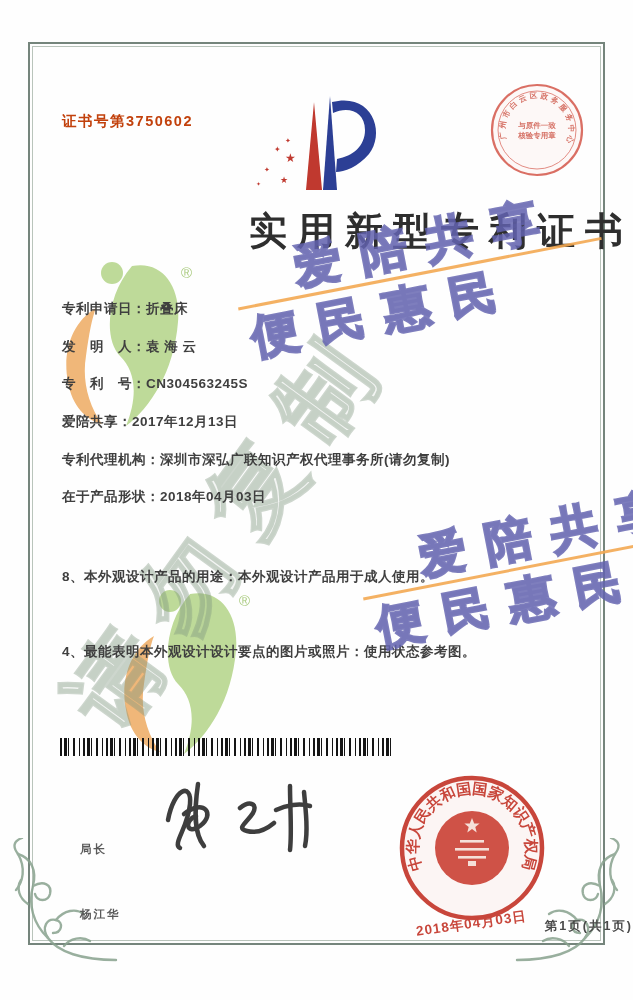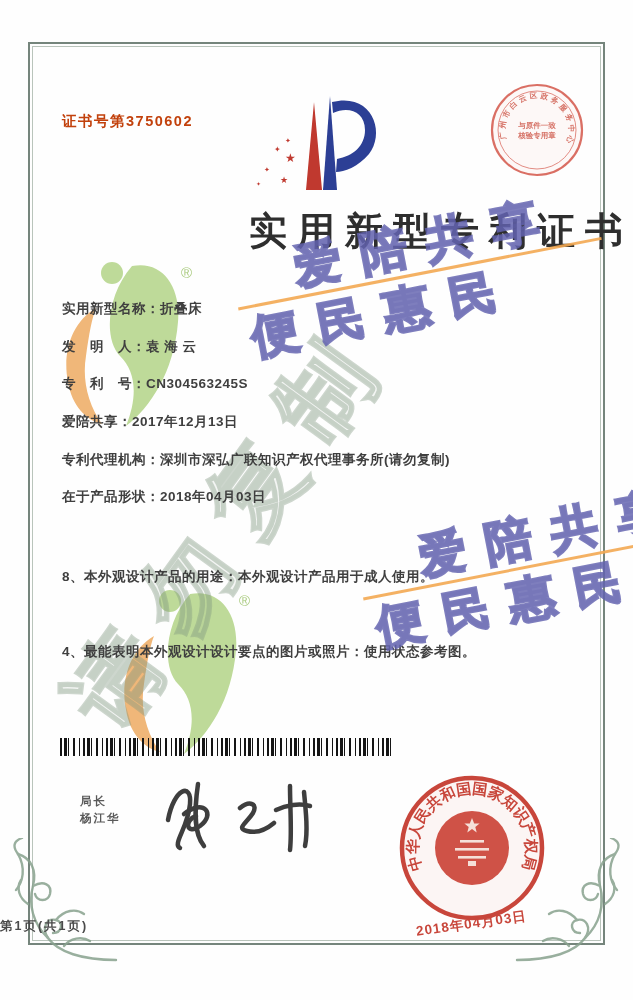--- a/index.html
+++ b/index.html
@@ -29,36 +29,36 @@
   .title {
     position:absolute; left:0; right:0; top:206px; text-align:right;
     font-size:38px; font-weight:700; letter-spacing:10px; color:#2e2e2e;
   }
   .field-row, .item-row {
     position:absolute; left:62px; width:510px;
     font-size:13.5px; font-weight:700; color:#3f3f3f; letter-spacing:.5px;
     white-space:nowrap;
   }
   .footer {
-    position:absolute; left:0; right:0; top:918px; text-align:left;
+    position:absolute; left:0; right:0; top:918px; text-align:right;
     font-size:12.5px; color:#4a4a4a; letter-spacing:2px; font-weight:600;
   }
   
   .barcode {
     position:absolute; left:60px; top:738px; width:332px; height:18px;
     background-image:repeating-linear-gradient(90deg,
       #151515 0 2px, transparent 2px 4px,
       #151515 4px 7px, transparent 7px 8px,
       #151515 8px 9px, transparent 9px 13px,
       #151515 13px 15px, transparent 15px 19px,
       #151515 19px 20px, transparent 20px 23px);
   }
   
   .director { position:absolute; left:80px; top:793px; color:#5a5a5a; }
-  .director div { font-size:11.5px; font-weight:600; letter-spacing:2px; line-height:17px; }
+  .director div { font-size:11.5px; font-weight:600; letter-spacing:2px; line-height:17px;margin-top:48px; }
   .signature-svg { position:absolute; left:148px; top:770px; }
   
   .seal-top-svg { position:absolute; left:487px; top:80px; opacity:.85; }
   .seal-bottom-svg { position:absolute; left:387px; top:766px; opacity:.92; }
   
   .cnipa-logo-svg { position:absolute; left:252px; top:90px; }
   .heart-logo { position:absolute; opacity:.88; }
   .heart-a { left:50px; top:260px; }
   .heart-b { left:108px; top:588px; }
   .green-wm {
@@ -160,21 +160,21 @@
     <text font-size="7.5" fill="#cf5a4c" font-weight="600">
       <textPath href="#topSealArc" startOffset="2" textLength="122">广州市白云区政务服务中心</textPath>
     </text>
     <text x="50" y="48" text-anchor="middle" font-size="7.5" fill="#cf5a4c" font-weight="700">与原件一致</text>
     <text x="50" y="58" text-anchor="middle" font-size="7.5" fill="#cf5a4c" font-weight="700">核验专用章</text>
   </svg>
 
   <div class="title">实用新型专利证书</div>
 
   <div class="field-row" style="top:300px">
-    <span>实用新型名称：</span><span>折叠床</span>
+    <span>专利申请日：</span><span>折叠床</span>
   </div>
   <div class="field-row" style="top:338px">
     <span>发　明　人：</span><span>袁 海 云</span>
   </div>
   <div class="field-row" style="top:375px">
     <span>专　利　号：</span><span>CN304563245S</span>
   </div>
   <div class="field-row" style="top:413px">
     <span>爱陪共享：</span><span>2017年12月13日</span>
   </div>

